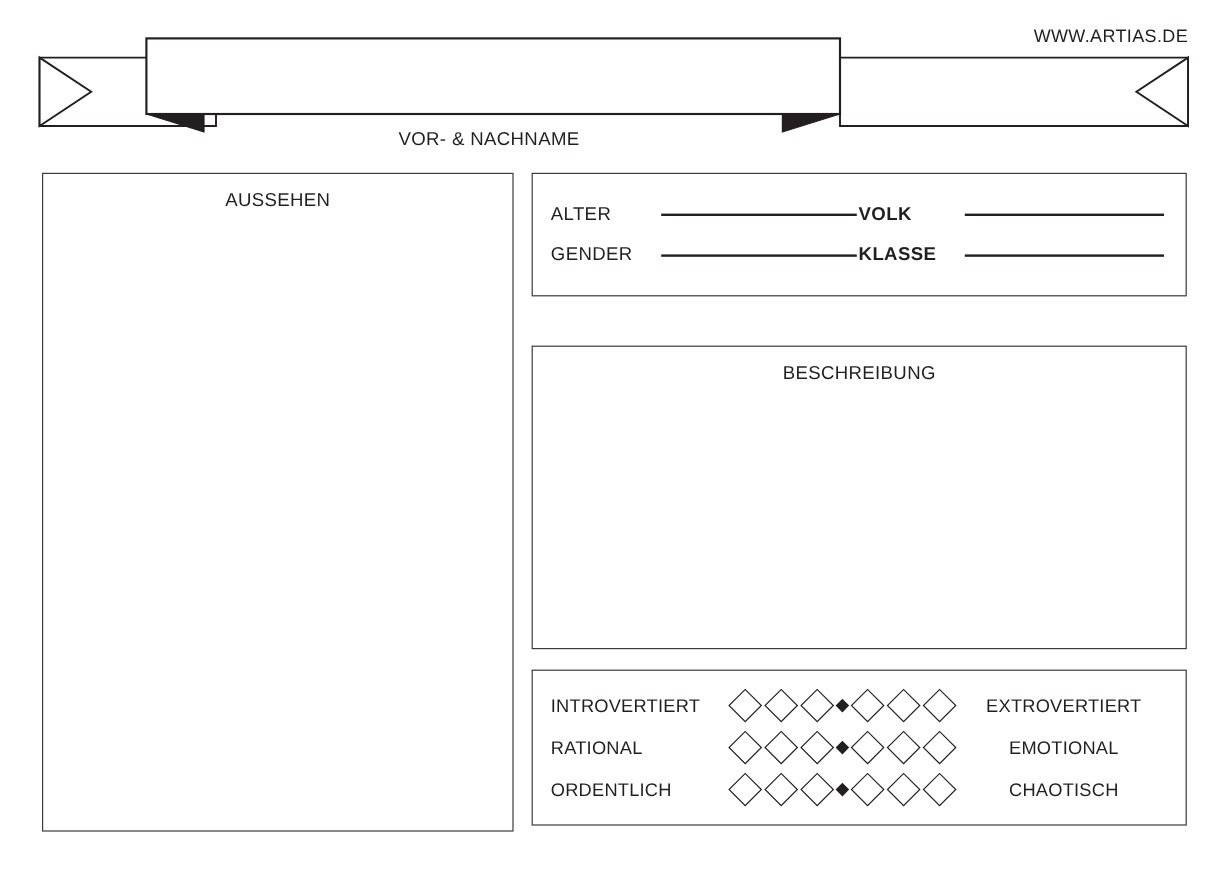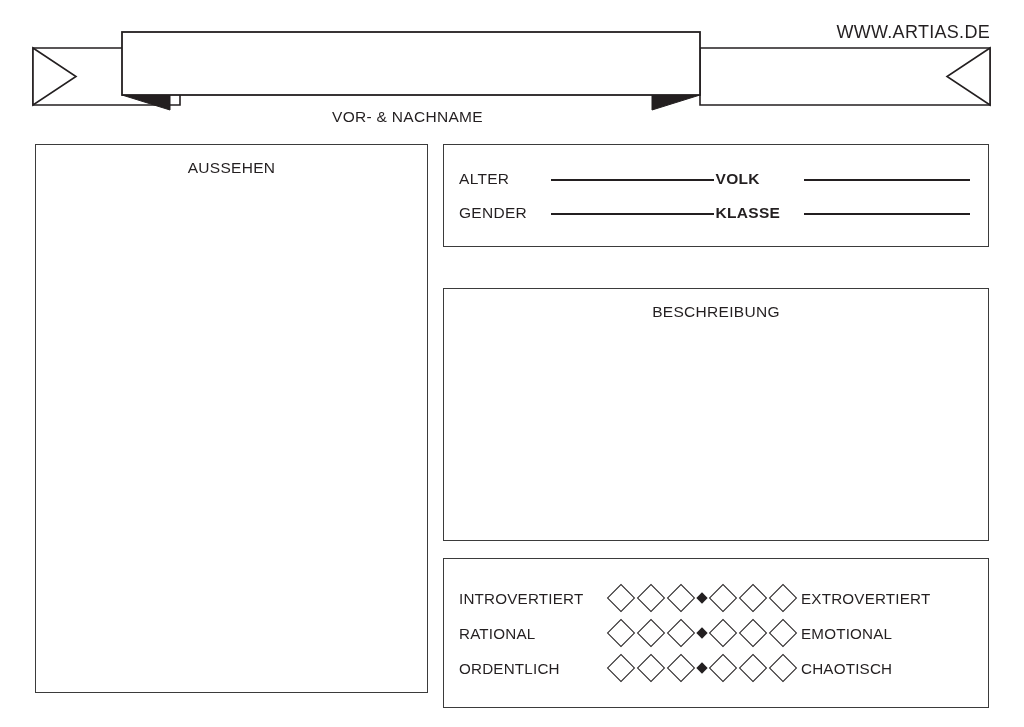--- a/index.html
+++ b/index.html
@@ -33,21 +33,21 @@
     left: 0; top: 0;
     width: 1024px;
     height: 135px;
     display: block;
   }
 
   #site-url {
     position: absolute;
     right: 34px;
     top: 22px;
-    font-size: 18px;
+    font-size: 15px;
     letter-spacing: 0.3px;
     white-space: nowrap;
     color: #231f20;
   }
 
   #von-group {
     position: absolute;
     left: 707px;
     top: 75px;
     display: flex;
@@ -151,21 +151,21 @@
     left: 443px;
     top: 288px;
     width: 546px;
     height: 253px;
   }
 
   #panel-alignment {
     left: 443px;
     top: 558px;
     width: 546px;
-    height: 150px;
+    height: 130px;
   }
 
   #alignment-grid {
     width: 100%;
     height: 100%;
     display: flex;
     flex-direction: column;
     justify-content: center;
     padding: 8px 14px 8px 15px;
     gap: 15px;
@@ -179,21 +179,21 @@
     letter-spacing: 0.2px;
     white-space: nowrap;
     flex: 0 0 148px;
     text-align: left;
   }
   .align-label-right {
     font-size: 15.2px;
     letter-spacing: 0.2px;
     white-space: nowrap;
     flex: 1 1 auto;
-    text-align: left;
+    text-align: center;
     padding-right: 2px;
   }
   .diamond-track {
     flex: 0 0 auto;
     display: flex;
     align-items: center;
     gap: 10px;
     margin: 0 8px 0 4px;
   }
   .diamond {

